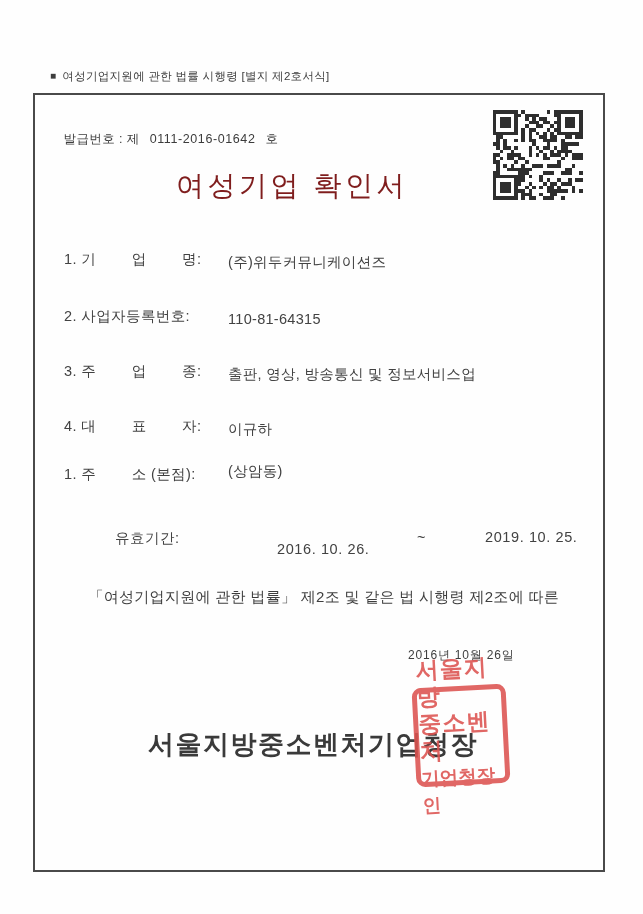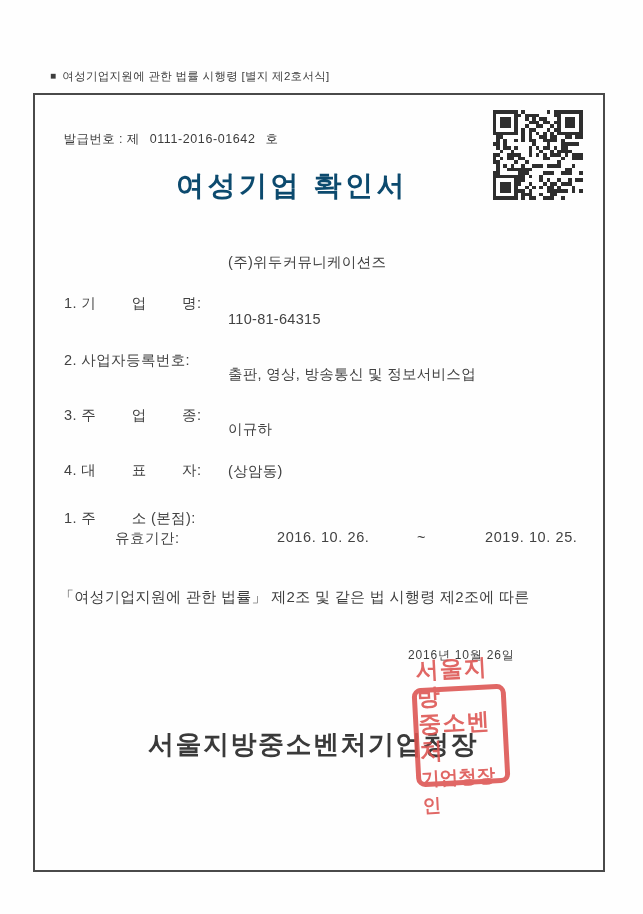--- a/index.html
+++ b/index.html
@@ -31,37 +31,37 @@
   }
   .issue .num { margin:0 10px; letter-spacing:0.6px; }
 
   .qr {
     position:absolute; left:489px; top:110px; width:97px; height:90px;
   }
   .qr svg { width:100%; height:100%; shape-rendering:crispEdges; }
 
   .title {
     position:absolute; left:33px; top:167px; width:518px;
-    text-align:center; font-size:28px; font-weight:bold;
-    letter-spacing:3.5px; color:#0c4a6e;
+    text-align:center; font-size:28px; font-weight:normal;
+    letter-spacing:3.5px; color:#7f1d1d;
   }
 
   .row { position:absolute; left:0; width:643px; font-size:14.5px; color:#424242; }
-  .row .lbl { position:absolute; left:64px; white-space:pre; letter-spacing:0.4px;margin-top:44px; }
+  .row .lbl { position:absolute; left:64px; white-space:pre; letter-spacing:0.4px; }
   .row .val { position:absolute; left:228px; letter-spacing:0.3px; line-height:24px; }
 
   .validity { position:absolute; left:0; top:529px; width:643px; font-size:14.5px; color:#424242; }
   .validity .vlbl   { position:absolute; left:115px; letter-spacing:0.5px; }
-  .validity .vstart { position:absolute; left:277px; letter-spacing:0.6px; }
+  .validity .vstart { position:absolute; left:277px; letter-spacing:0.6px;margin-top:12px; }
   .validity .vsep   { position:absolute; left:417px; }
   .validity .vend   { position:absolute; left:451px; letter-spacing:0.6px;margin-left:34px; }
 
   .statement {
     position:absolute; left:59px; top:583px; width:500px;
-    font-size:15px; line-height:27px; letter-spacing:0.3px; color:#3e3e3e;
+    font-size:15px; line-height:27px; letter-spacing:0.3px; color:#3e3e3e;text-align:right;
   }
 
   .issue-date {
     position:absolute; left:408px; top:647px;
     font-size:12px; letter-spacing:0.8px; color:#3e3e3e;
   }
 
   .issuer {
     position:absolute; left:148px; top:727px;
     font-size:26px; font-weight:600; letter-spacing:1.5px; color:#3a3a3a;

